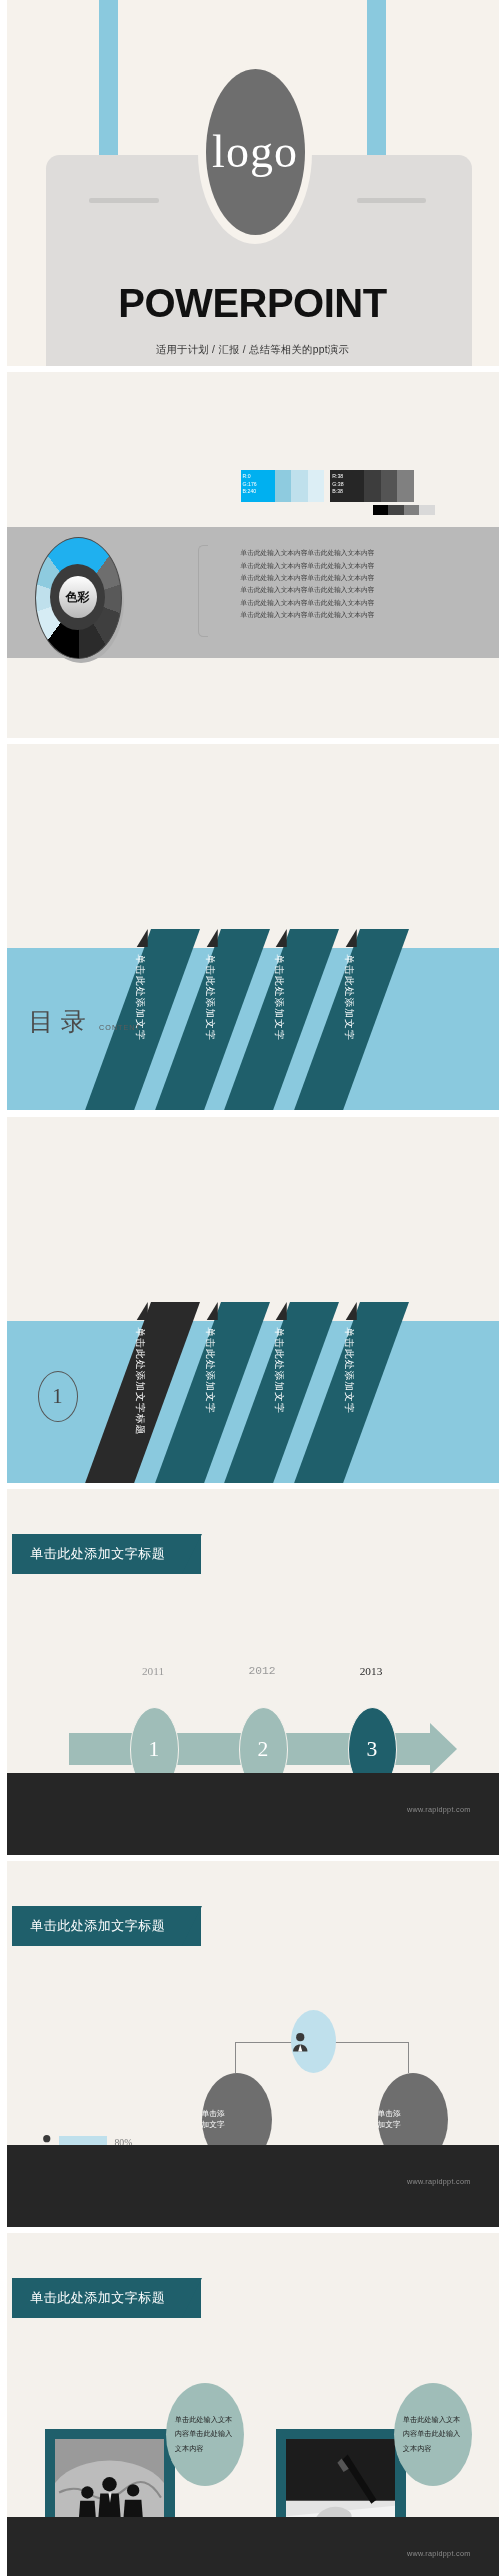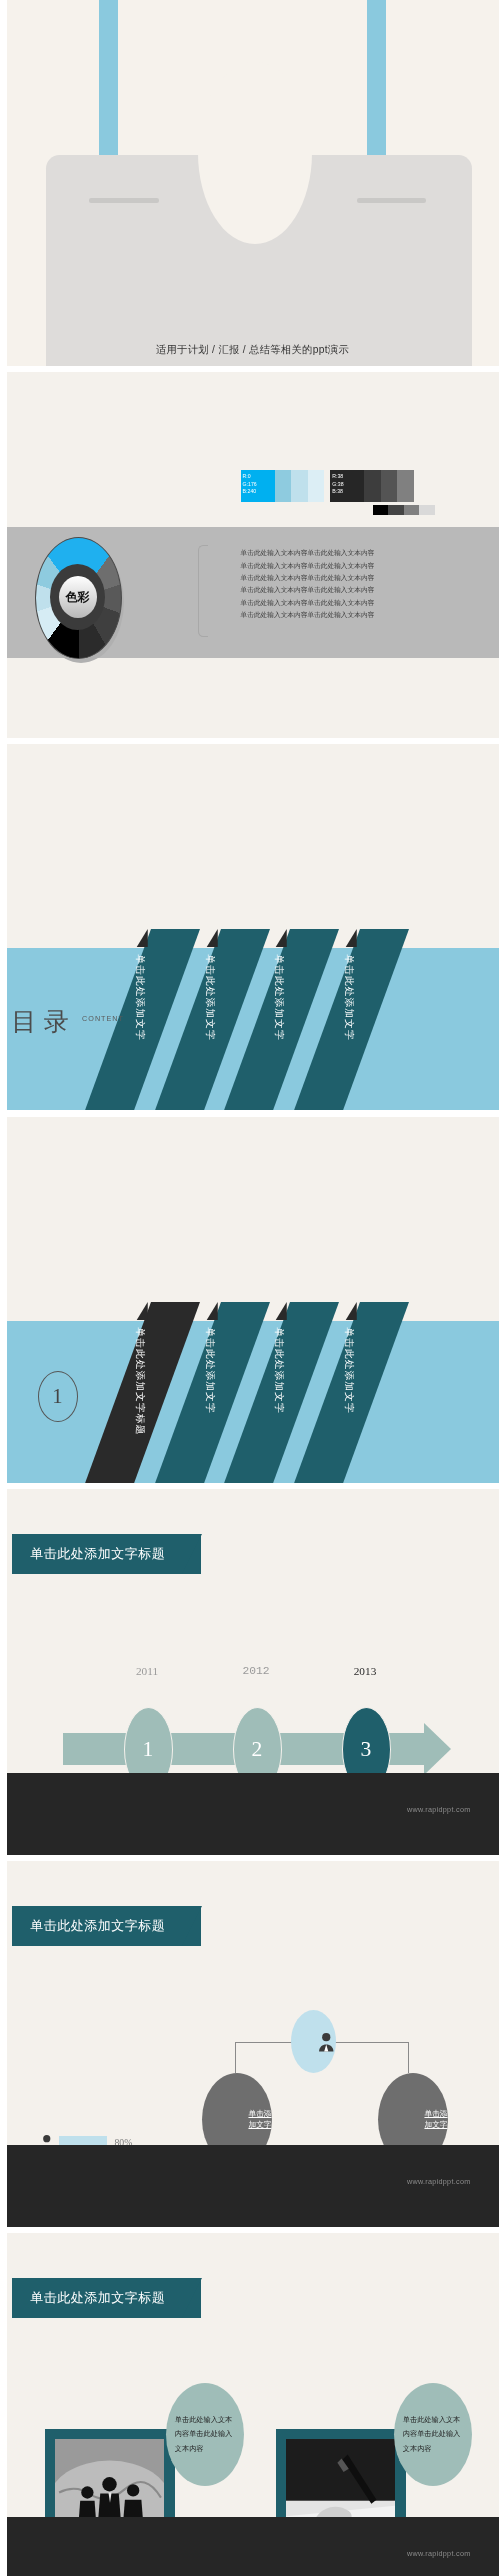--- a/index.html
+++ b/index.html
@@ -49,49 +49,49 @@
   .s2 .lines div{font-size:6.7px;color:#3a3a3a;line-height:1.85;}
 
   
   .rib-slide .seabg{position:absolute;left:0;bottom:0;width:100%;height:162px;background:#8ac9de;}
   .ribbons{position:absolute;left:144px;top:185px;width:361px;height:216px;}
   .rb{position:absolute;top:0;width:49px;height:222px;transform-origin:top left;transform:skewX(-20deg);background:#1f5f6b;}
   .rb .tri{position:absolute;left:-11.3px;top:0;width:0;height:0;border-left:11.3px solid transparent;border-right:0 solid transparent;border-bottom:18.5px solid #2a2a2a;transform:skewX(20deg);}
   .rb .txt{position:absolute;left:0;top:14.4px;width:222px;transform:skewX(20deg) rotate(90deg);transform-origin:left top;color:#ffffff;font-size:9.8px;letter-spacing:1px;white-space:nowrap;padding-left:11.3px;}
   .rb.dark{background:#2a2a2a;}
   .rb.tall{height:289px;}
-  .toc-title{position:absolute;left:5px;bottom:72px;display:flex;align-items:center;}
+  .toc-title{position:absolute;left:22px;bottom:72px;display:flex;align-items:flex-end;}
   .toc-title .cn{font-family:"Liberation Serif","DejaVu Serif",serif;font-size:25px;letter-spacing:7.2px;color:#4b4b4b;}
   .toc-title .en{font-size:7.2px;color:#5a5a5a;letter-spacing:1px;margin:0 0 6.2px 6.2px;}
   .sec-num{position:absolute;left:31px;bottom:61px;width:38px;height:49px;border:1px solid #555;border-radius:50%;display:flex;align-items:center;justify-content:center;}
   .sec-num span{font-family:"Liberation Serif","DejaVu Serif",serif;font-size:20.6px;color:#444;}
 
   
   .hdr{position:absolute;left:5.2px;top:45px;height:40px;}
   .hdr .tag{position:relative;height:40px;background:#1f5f6b;padding:0 36px 0 18.5px;display:flex;align-items:center;}
   .hdr .tag:after{content:"";position:absolute;right:-0.5px;top:0;border-top:40px solid #1f5f6b;border-right:20.6px solid transparent;width:0;height:0;}
   .hdr .tag span{color:#fff;font-size:13px;letter-spacing:0.5px;position:relative;z-index:2;}
   .footer{position:absolute;left:0;bottom:0;width:100%;height:82px;background:#262626;margin-top:48px;}
   .footer .url{position:absolute;right:28px;top:32px;color:#8c8c8c;font-size:7.2px;letter-spacing:0.3px;}
 
   
-  .tl{position:absolute;left:56px;top:201px;width:412px;height:129px;}
+  .tl{position:absolute;left:62px;top:201px;width:412px;height:129px;}
   .tl .bar{position:absolute;left:0;top:43px;width:361px;height:32px;background:#9fbdb8;}
   .tl .arrow{position:absolute;left:361px;top:33px;width:0;height:0;border-top:26px solid transparent;border-bottom:26px solid transparent;border-left:27px solid #9fbdb8;}
   .tl .node{position:absolute;top:17.5px;width:47px;height:83px;border-radius:50%;background:#9fbdb8;border:1.5px solid #f4f1ec;display:flex;align-items:center;justify-content:center;}
   .tl .node span{font-family:"Liberation Serif","DejaVu Serif",serif;font-size:21.6px;color:#ffffff;}
   .tl .node.active{background:#1f5f6b;}
   .tl .yr{position:absolute;top:-25px;width:47px;text-align:center;font-family:"Liberation Serif","DejaVu Serif",serif;font-size:11.3px;color:#9a9a9a;}
   .tl .yr.active{color:#2a2a2a;}
   .tl .cap{position:absolute;top:112px;width:72px;font-size:7.2px;line-height:1.8;color:#8e8e8e;}
   .tl .cap.active{color:#1a1a1a;}
 
   
   .org{position:absolute;left:155px;top:149px;width:330px;height:201px;}
-  .org .ell{position:absolute;border-radius:50%;display:flex;align-items:center;justify-content:flex-end;text-align:center;line-height:1.45;text-decoration:underline;}
+  .org .ell{position:absolute;border-radius:50%;display:flex;align-items:center;justify-content:flex-start;text-align:center;line-height:1.45;}
   .org .root{left:129px;top:0;width:45px;height:63px;background:#bfe0ec;}
   .org .mid{width:70px;height:93px;background:#6e6e6e;color:#fff;font-size:7.7px;}
   .org .mid.m1{left:40px;top:63px;}
   .org .mid.m2{left:216px;top:63px;}
   .org .leaf{width:48px;height:65px;background:#bfe0ec;color:#2c2c2c;font-size:6.7px;}
   .org .leaf.l1{left:5.2px;top:170px;}
   .org .leaf.l2{left:71px;top:170px;}
   .org .leaf.l3{left:183px;top:170px;}
   .org .leaf.l4{left:250px;top:170px;}
   .org .ln{position:absolute;background:#8a8a8a;}
@@ -119,20 +119,24 @@
 
 <div class="deck">
 
   <section class="slide s1">
     <div class="strap l"></div>
     <div class="strap r"></div>
     <div class="board"></div>
     <div class="clipL"></div>
     <div class="clipR"></div>
     <div class="logo-shade"></div>
+    <div class="logo-circle">
+      <span class="logo-text">logo</span>
+    </div>
+    <div class="title">POWERPOINT</div>
     <div class="subtitle">适用于计划 / 汇报 / 总结等相关的ppt演示</div>
 
   </section>
 
   <section class="slide s2">
     <div class="band"></div>
 
     <div class="swatch-wrap">
       <div class="swrow">
         <div class="sw big" id="blue0" style="background: rgb(0, 176, 240);">

